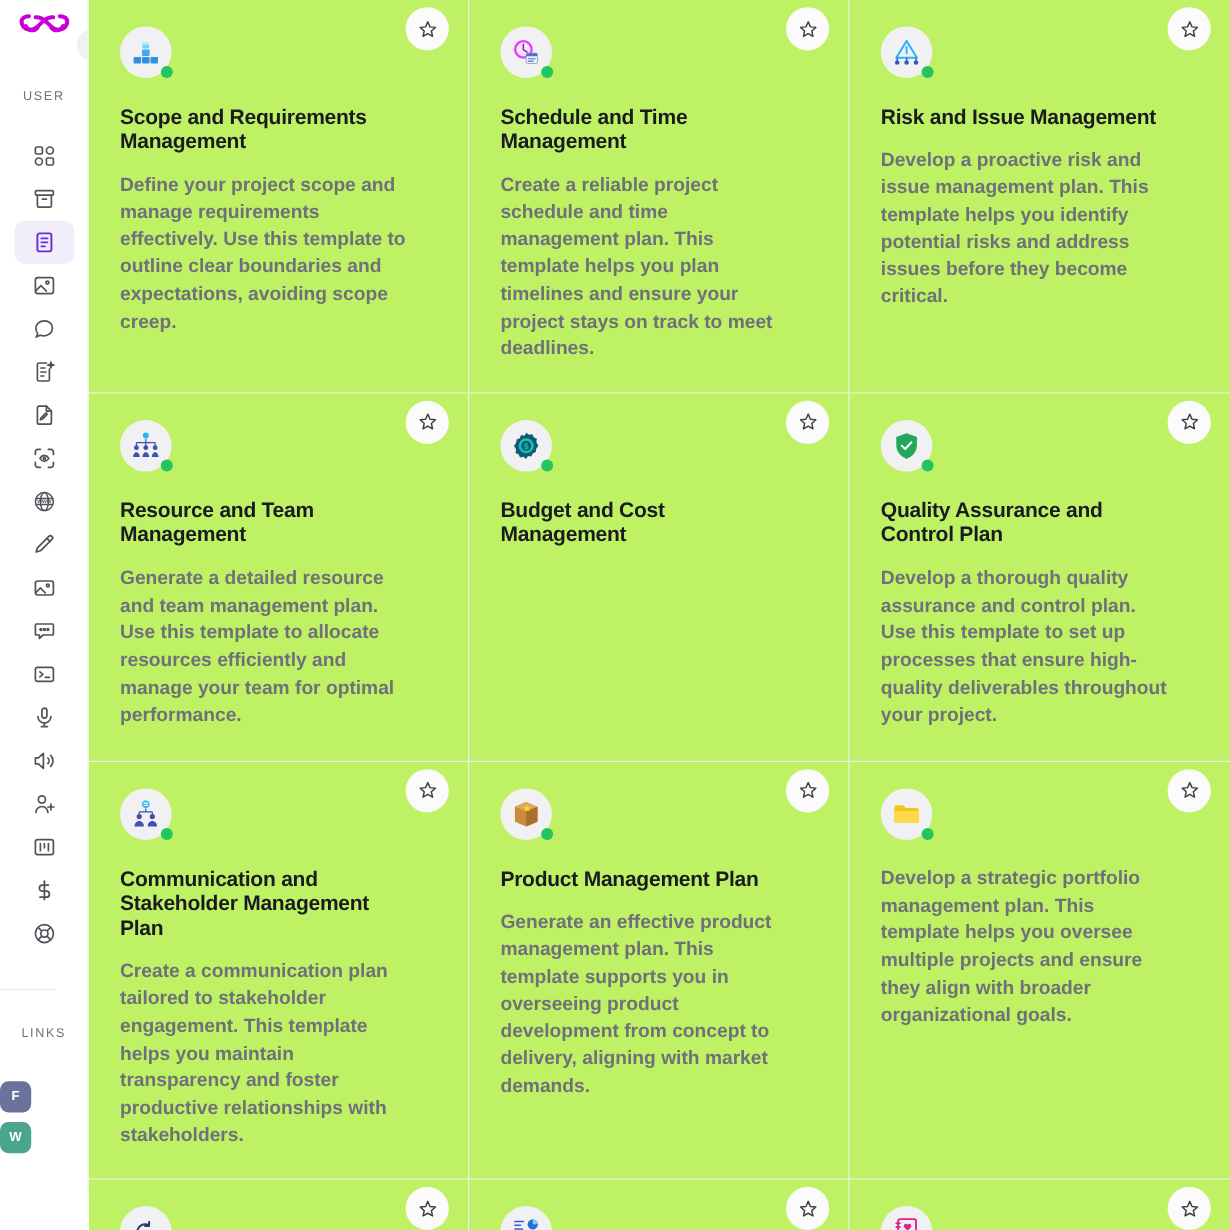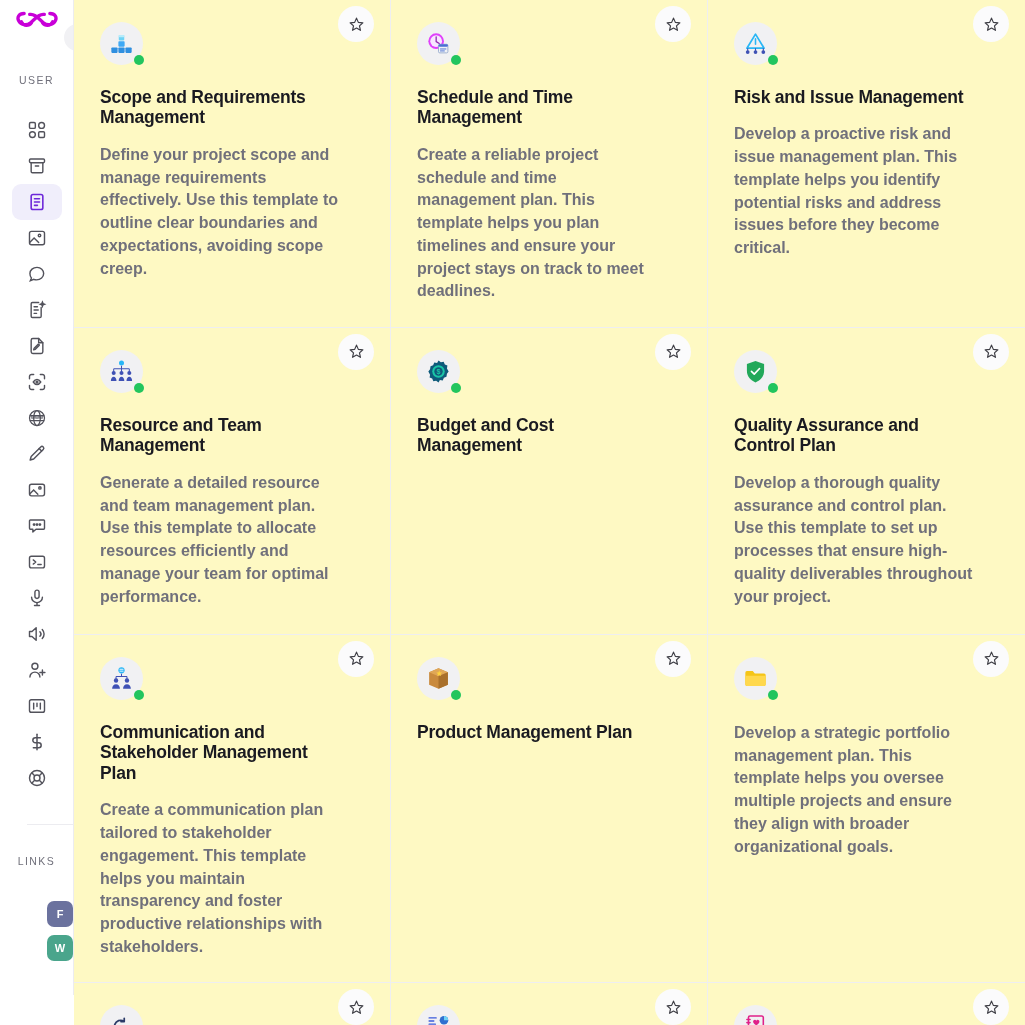--- a/index.html
+++ b/index.html
@@ -13,21 +13,21 @@
   .app { display: flex; width: 1025px; height: 1025px; position: relative; }
 
   
   .sidebar {
     width: 74px;
     height: 995px;
     background: #ffffff;
     border-right: 1px solid #ececf0;
     display: flex;
     flex-direction: column;
-    align-items: flex-end;
+    align-items: flex-start;
     flex: 0 0 74px;
     position: relative;
     overflow: hidden;
     gap: 16px;
   }
   .logo-wrap {
     height: 56px;
     width: 100%;
     display: flex;
     align-items: center;
@@ -99,21 +99,21 @@
     display: grid;
     grid-template-columns: repeat(3, 1fr);
     width: 951px;
   }
   .card {
     position: relative;
     padding: 22px 26px 24px 26px;
     border-right: 1px solid #eeeef1;
     border-bottom: 1px solid #eeeef1;
     min-height: 307px;
-    background: #fef9c3;
+    background: #bef264;
     cursor: pointer;
   }
   .card:nth-child(3n) { border-right: none; }
   .card.r1 { min-height: 277px; }
   .card.r4 { min-height: 140px; border-bottom: none; }
 
   .icon-badge {
     position: relative;
     width: 43px; height: 43px;
     border-radius: 50%;
@@ -500,20 +500,21 @@
         <div class="icon-badge">
           <svg class="glyph" viewBox="0 0 32 32">
             <path d="M16 3l12 5v16l-12 5-12-5V8z" fill="#c98a3e"></path>
             <path d="M4 8l12 5 12-5-12-5z" fill="#e0a757"></path>
             <path d="M16 13v16l12-5V8z" fill="#a9702c"></path>
             <path d="M17 11.5l2.4 1.4-.9-2.7 2.1-1.8-2.8-.2-.9-2.7-.9 2.7-2.8.2 2.1 1.8-.9 2.7z" fill="#ffd33d"></path>
           </svg>
           <span class="dot"></span>
         </div>
         <div class="card-title">Product Management Plan</div>
+        <div class="card-desc">Generate an effective product management plan. This template supports you in overseeing product development from concept to delivery, aligning with market demands.</div>
       </div>
 
       <div class="card">
         <div class="star-btn">
           <svg viewBox="0 0 24 24" fill="none" stroke="#3f3f46" stroke-width="1.7" stroke-linejoin="round">
               <polygon points="12,3 14.6,9 21,9.6 16.2,13.9 17.6,20.2 12,17 6.4,20.2 7.8,13.9 3,9.6 9.4,9"></polygon>
             </svg>
         </div>
         <div class="icon-badge">
           <svg class="glyph" viewBox="0 0 32 32">

